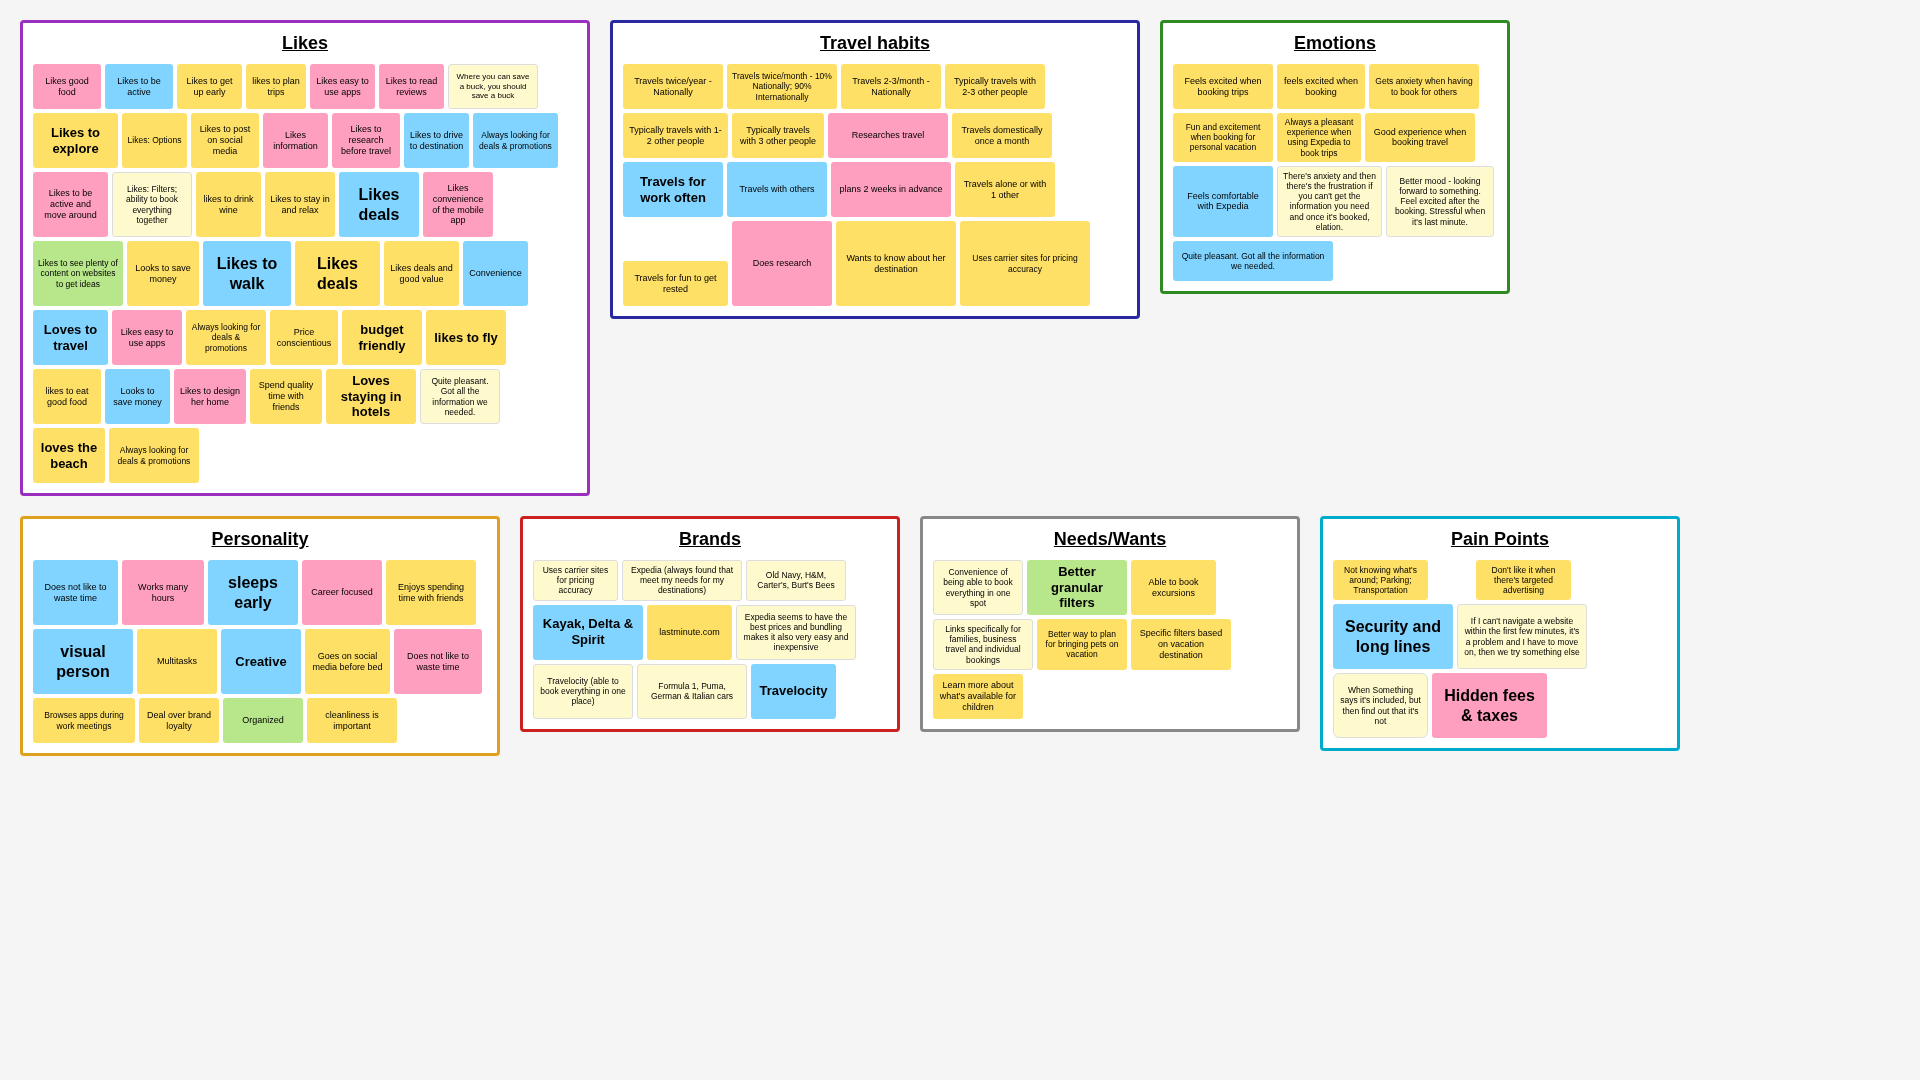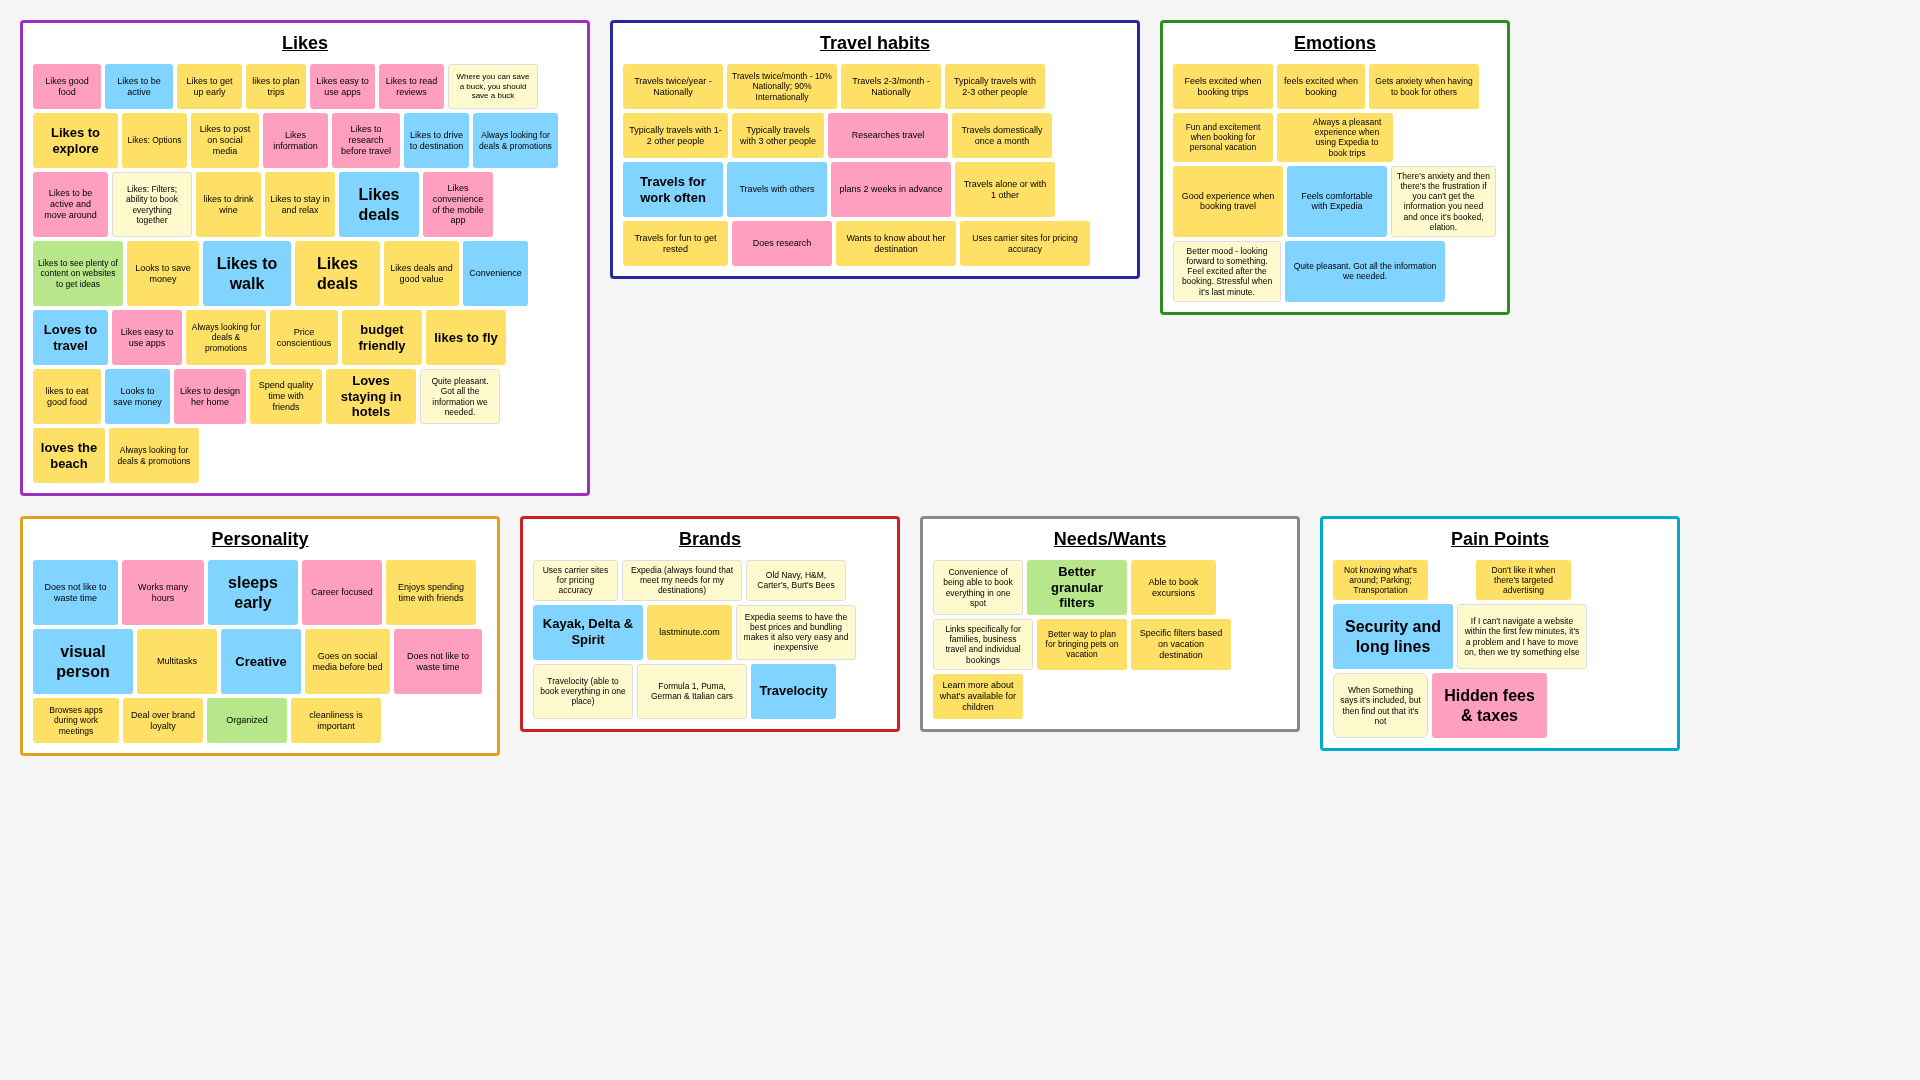--- a/index.html
+++ b/index.html
@@ -153,38 +153,38 @@
         <div class="sticky yellow" style="width:105px;">Typically travels with 1-2 other people</div>
         <div class="sticky yellow" style="width:92px;">Typically travels with 3 other people</div>
         <div class="sticky pink" style="width:120px;">Researches travel</div>
 
         <div class="sticky yellow" style="width:100px;">Travels domestically once a month</div>
         <div class="sticky blue sticky-lg" style="width:100px;">Travels for work often</div>
         <div class="sticky blue" style="width:100px;">Travels with others</div>
         <div class="sticky pink" style="width:120px;">plans 2 weeks in advance</div>
 
         <div class="sticky yellow" style="width:100px;">Travels alone or with 1 other</div>
-        <div class="sticky yellow" style="width:105px;">Travels for fun to get rested</div>
+        <div class="sticky yellow" style="width:105px;margin-top:40px;">Travels for fun to get rested</div>
         <div class="sticky pink" style="width:100px;">Does research</div>
         <div class="sticky yellow" style="width:120px;">Wants to know about her destination</div>
 
         <div class="sticky yellow sticky-sm" style="width:130px;">Uses carrier sites for pricing accuracy</div>
       </div>
     </div>
 
     <div class="section-box emotions-box">
       <div class="section-title">Emotions</div>
       <div class="sticky-grid" style="width:330px;">
 
         <div class="sticky yellow" style="width:100px;">Feels excited when booking trips</div>
         <div class="sticky yellow" style="width:88px;">feels excited when booking</div>
         <div class="sticky yellow sticky-sm" style="width:110px;">Gets anxiety when having to book for others</div>
 
         <div class="sticky yellow sticky-sm" style="width:100px;">Fun and excitement when booking for personal vacation</div>
-        <div class="sticky yellow sticky-sm" style="width:116px;padding-left:29px;">Always a pleasant experience when using Expedia to book trips</div>
+        <div class="sticky yellow sticky-sm" style="width:84px;">Always a pleasant experience when using Expedia to book trips</div>
         <div class="sticky yellow" style="width:110px;">Good experience when booking travel</div>
 
         <div class="sticky blue" style="width:100px;">Feels comfortable with Expedia</div>
         <div class="sticky white-sticky sticky-sm" style="width:105px;">There's anxiety and then there's the frustration if you can't get the information you need and once it's booked, elation.</div>
         <div class="sticky white-sticky sticky-sm" style="width:108px;">Better mood - looking forward to something. Feel excited after the booking. Stressful when it's last minute.</div>
 
         <div class="sticky blue sticky-sm" style="width:160px;">Quite pleasant. Got all the information we needed.</div>
       </div>
     </div>
 
@@ -201,21 +201,21 @@
         <div class="sticky blue sticky-xl" style="width:90px;">sleeps early</div>
         <div class="sticky pink" style="width:80px;">Career focused</div>
         <div class="sticky yellow" style="width:90px;">Enjoys spending time with friends</div>
 
         <div class="sticky blue sticky-xl" style="width:100px;">visual person</div>
         <div class="sticky yellow" style="width:80px;">Multitasks</div>
         <div class="sticky blue sticky-lg" style="width:80px;">Creative</div>
         <div class="sticky yellow" style="width:85px;">Goes on social media before bed</div>
         <div class="sticky pink" style="width:88px;">Does not like to waste time</div>
 
-        <div class="sticky yellow sticky-sm" style="width:86px;">Browses apps during work meetings</div>
+        <div class="sticky yellow sticky-sm" style="width:102px;">Browses apps during work meetings</div>
         <div class="sticky yellow" style="width:80px;">Deal over brand loyalty</div>
         <div class="sticky green" style="width:80px;">Organized</div>
         <div class="sticky yellow" style="width:90px;">cleanliness is important</div>
       </div>
     </div>
 
     <div class="section-box brands-box">
       <div class="section-title">Brands</div>
       <div class="sticky-grid" style="width:360px;">
 

